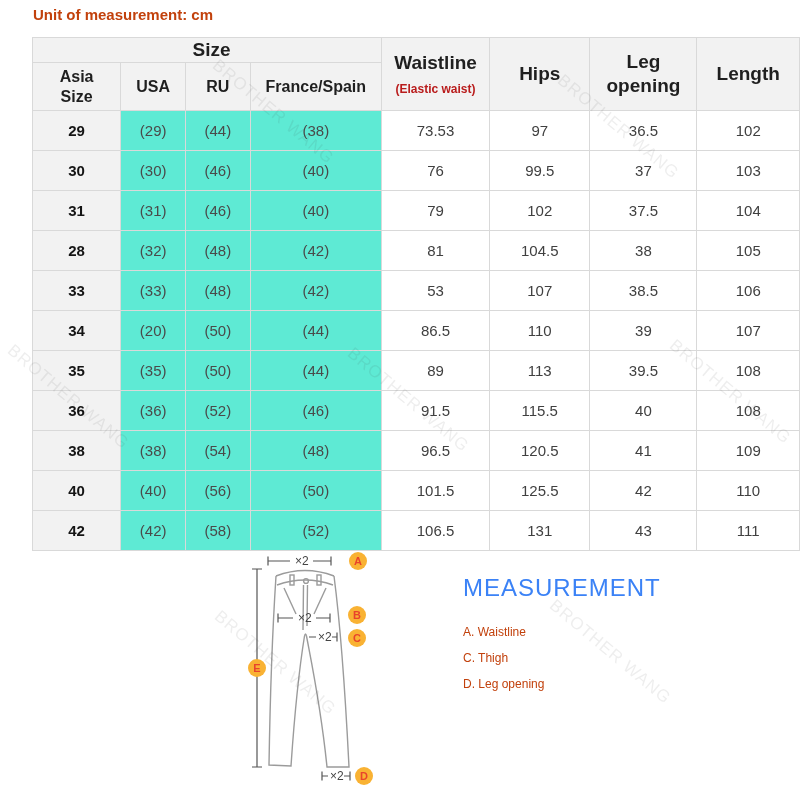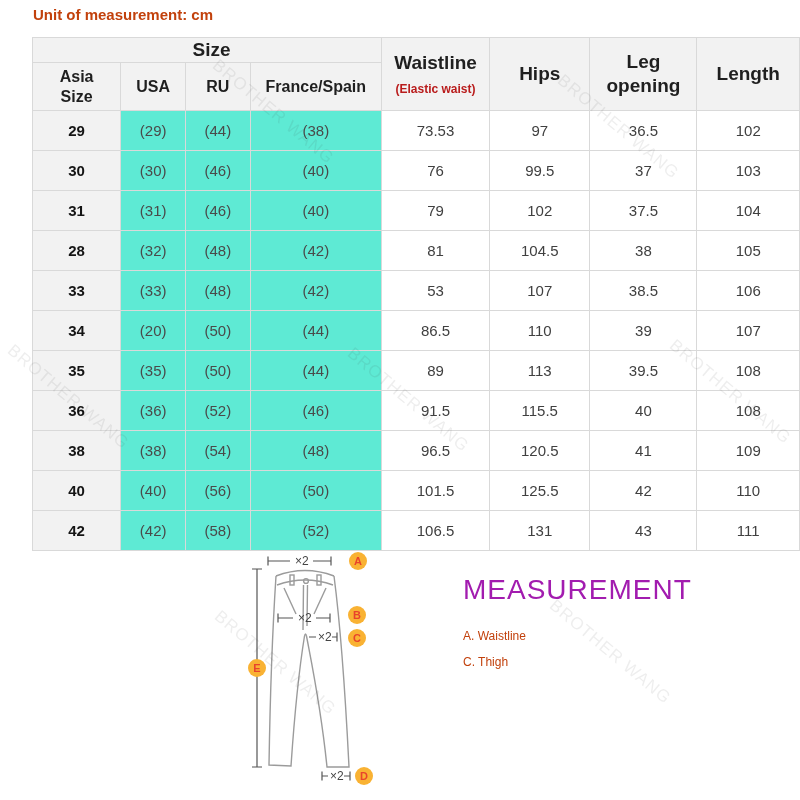--- a/index.html
+++ b/index.html
@@ -29,21 +29,21 @@
   tr.hrow2 th{padding:0 15px;margin-left:44px;}
   .size-table th .main{font-size:19px;}
   .size-table th .sub{
     display:block;color:#b91c1c;font-size:12px;font-weight:bold;margin-top:7px;
   }
   .size-table tbody tr{height:40px;}
   .size-table td{font-size:15px;color:#404040;background:#fff;}
   .size-table td.asia{background:#F2F2F2;font-weight:bold;color:#141414;}
   .size-table td.sizecol{background:#5eead4;color:#4a4a4a;}
   .legend{position:absolute;left:463px;top:574px;}
-  .legend-title{font-size:28px;color:#a21caf;letter-spacing:1px;}
+  .legend-title{font-size:24px;color:#3b82f6;letter-spacing:1px;}
   .legend-items{margin-top:17px;}
   .legend-item{font-size:12px;color:#c2410c;line-height:26px;}
   .wm{
     position:absolute;color:rgba(70,70,70,0.09);font-size:17px;
     transform:rotate(40deg);white-space:nowrap;pointer-events:none;
     letter-spacing:1px;
   }
   svg.diagram{position:absolute;left:240px;top:552px;}
   .pants{stroke:#9B9B9B;stroke-width:1.4;fill:none;}
   .dim{stroke:#555;stroke-width:1.2;fill:none;}
@@ -256,20 +256,21 @@
     <circle class="badge" cx="17" cy="116" r="9"></circle>
     <text class="badge-letter" x="17" y="120">E</text>
   </g>
 </svg>
 
 <div class="legend">
   <div class="legend-title">MEASUREMENT</div>
   <div class="legend-items">
       <div class="legend-item">A. Waistline</div>
       <div class="legend-item">C. Thigh</div>
+      <div class="legend-item">D. Leg opening</div>
     </div>
 </div>
 
 <div class="wm" style="left: 197px; top: 102px;">BROTHER WANG</div>
 <div class="wm" style="left: 542px; top: 117px;">BROTHER WANG</div>
 <div class="wm" style="left: -8px; top: 387px;">BROTHER WANG</div>
 <div class="wm" style="left: 332px; top: 390px;">BROTHER WANG</div>
 <div class="wm" style="left: 654px; top: 382px;">BROTHER WANG</div>
 <div class="wm" style="left: 199px; top: 653px;">BROTHER WANG</div>
 <div class="wm" style="left: 534px; top: 642px;">BROTHER WANG</div>

